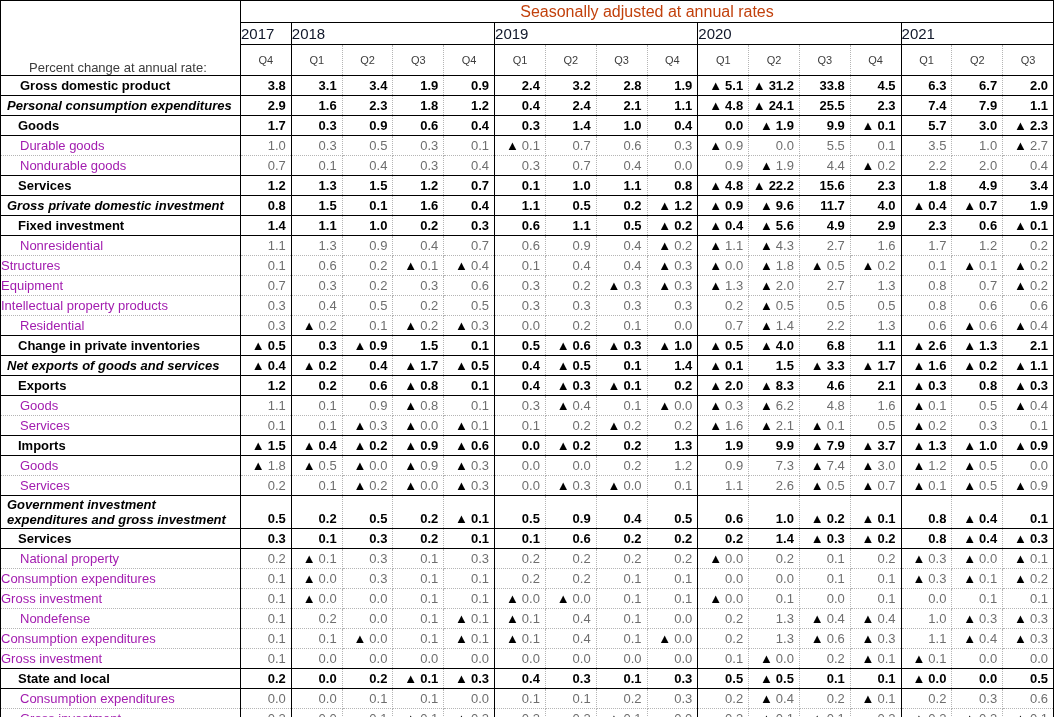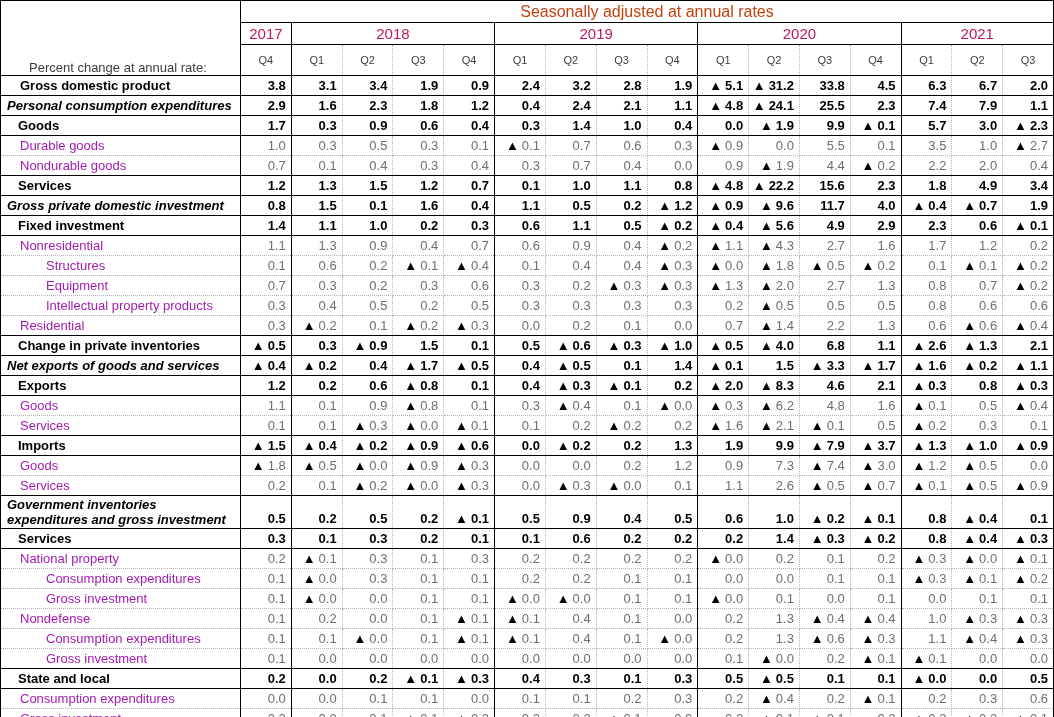--- a/index.html
+++ b/index.html
@@ -35,23 +35,23 @@
     border-left: 1px solid #000;
     text-align: center;
     font-size: 16px;
     color: #c2410c;
     height: 22px;
     margin-top: 20px;
   }
   th.yr {
     border-left: 1px solid #000;
     border-bottom: 1px solid #000;
-    text-align: center;
+    text-align: left;
     font-size: 15px;
-    color: #be185d;
+    color: #0f172a;
     height: 22px;
   }
   th.q {
     border-bottom: 1px solid #000;
     text-align: center;
     font-size: 11px;
     color: #3d3d3d;
     height: 31px;
   }
   
@@ -63,21 +63,21 @@
     color: #6e6e6e;
   }
   td.l {
     text-align: left;
     font-size: 13px;
     color: #a21caf;
   }
   td.i0 { padding-left: 6px; font-style: italic; }
   td.i1 { padding-left: 17px; }
   td.i2 { padding-left: 19px; }
-  td.i3 { padding-left: 45px; }
+  td.i3 { }
   tr.b td {
     color: #000;
     font-weight: bold;
     border-top: 1px solid #000;
     border-bottom: 1px solid #000;
   }
   .ys { border-left: 1px solid #000; }
   .tri { color: #000; margin-right: 3px; }
   tr.tall { height: 32px; }
   tr.tall td.l { white-space: normal; line-height: 15px; padding-top: 1px; padding-bottom: 1px; }
@@ -531,21 +531,21 @@
         <td class="v">0.1</td>
         <td class="v ys">1.1</td>
         <td class="v">2.6</td>
         <td class="v"><span class="tri">▲</span><span>0.5</span></td>
         <td class="v"><span class="tri">▲</span><span>0.7</span></td>
         <td class="v ys"><span class="tri">▲</span><span>0.1</span></td>
         <td class="v"><span class="tri">▲</span><span>0.5</span></td>
         <td class="v"><span class="tri">▲</span><span>0.9</span></td>
       </tr>
       <tr class="r b tall">
-        <td class="l i0"><span>Government inventories</span><br><span>expenditures and gross investment</span></td>
+        <td class="l i0"><span>Government investment</span><br><span>expenditures and gross investment</span></td>
         <td class="v ys">0.5</td>
         <td class="v ys">0.2</td>
         <td class="v">0.5</td>
         <td class="v">0.2</td>
         <td class="v"><span class="tri">▲</span><span>0.1</span></td>
         <td class="v ys">0.5</td>
         <td class="v">0.9</td>
         <td class="v">0.4</td>
         <td class="v">0.5</td>
         <td class="v ys">0.6</td>

